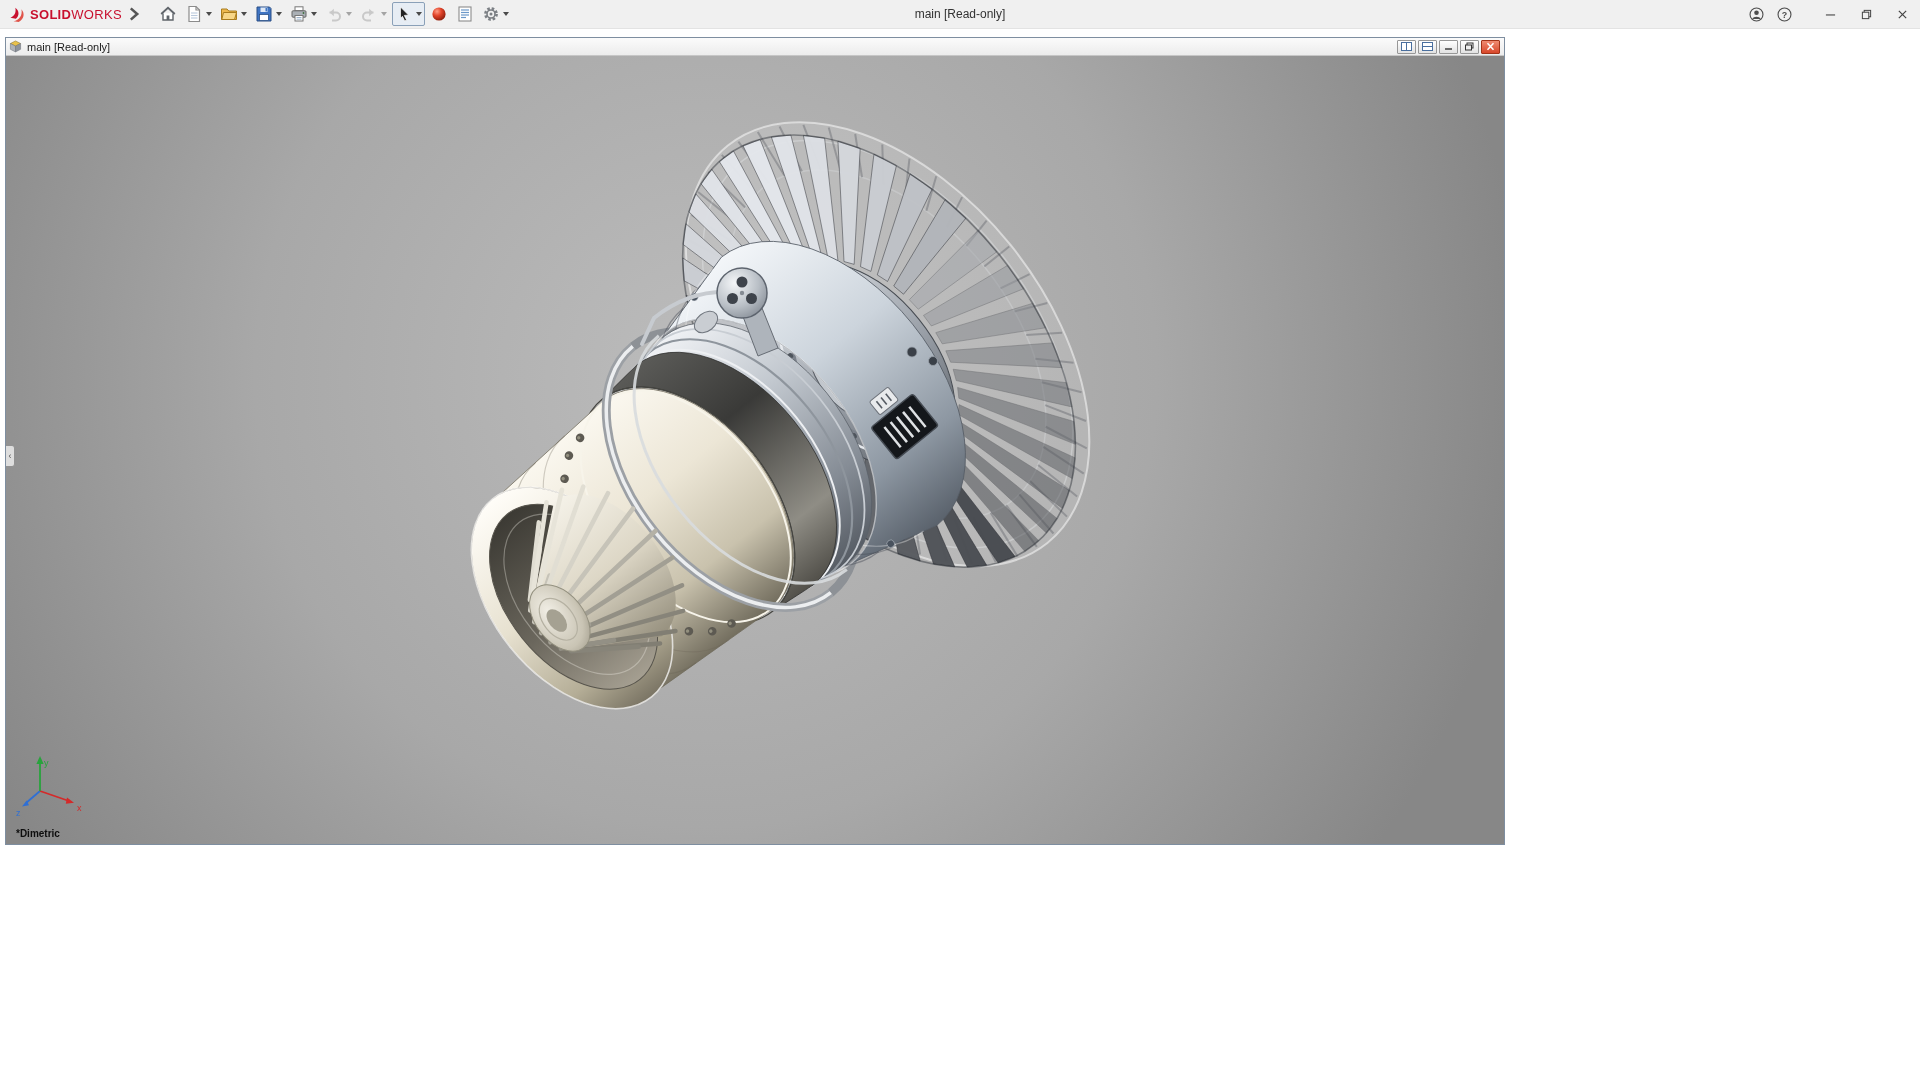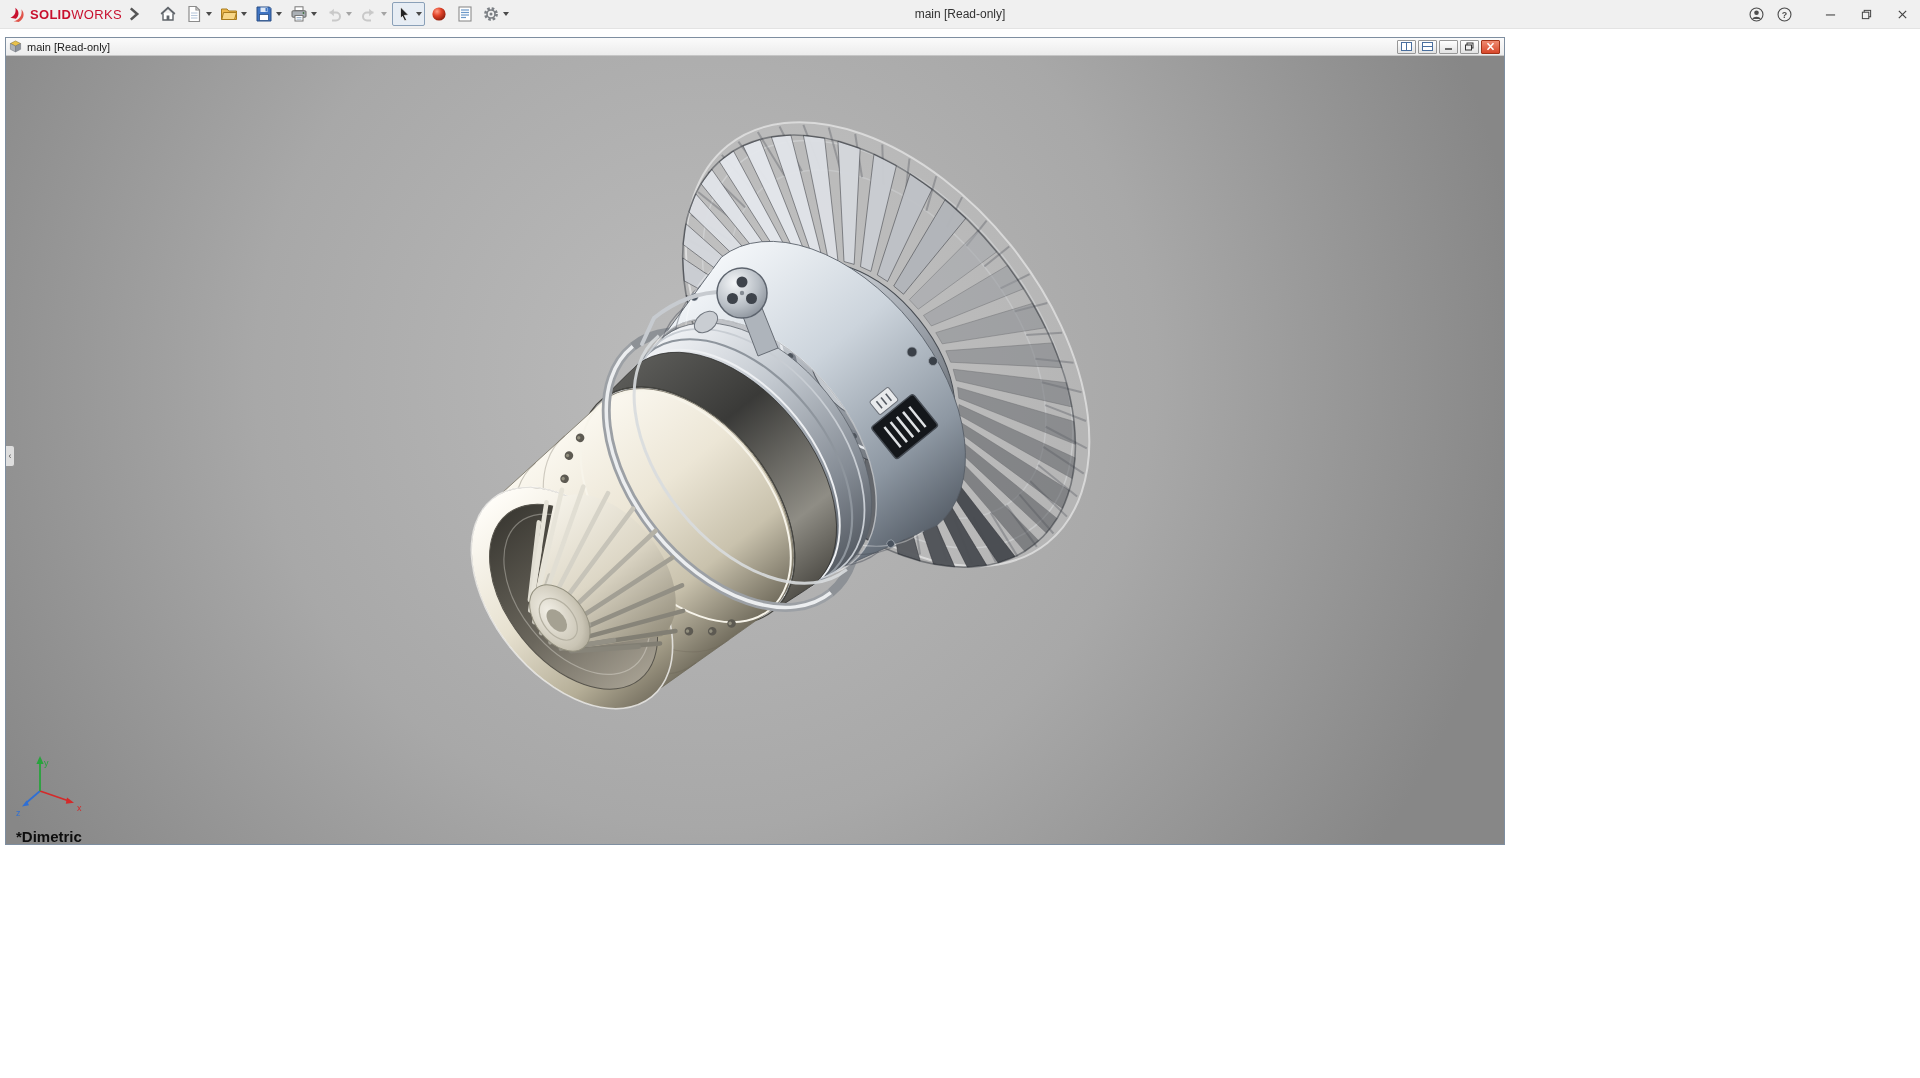--- a/index.html
+++ b/index.html
@@ -42,21 +42,21 @@
   .child-title { font-size:11px; color:#1a1a1a; }
   .child-btns { margin-left:auto; display:flex; gap:2px; padding-right:1px; }
   .cbtn { width:19px; height:14px; border:1px solid #979797; border-radius:1px;
           background:linear-gradient(#ffffff,#e2e2e2); display:flex; align-items:center; justify-content:center; }
   .cbtn svg { width:11px; height:9px; }
   .cbtn.close { background:linear-gradient(#ef8b72,#d8472a); border-color:#a23318; }
 
   .viewport { position:relative; width:1498px; height:788px; background:#9f9f9f; overflow:hidden; }
   .viewport > svg.scene { display:block; }
 
-  .orient-label { position:absolute; left:10px; top:772px; font-size:15px; font-weight:bold; color:#0d0d0d; }
+  .orient-label { position:absolute; left:10px; top:772px; font-size:10px; font-weight:bold; color:#0d0d0d; }
 
   .collapse-tab { position:absolute; left:0; top:389px; width:9px; height:22px;
                   background:#dedede; border:1px solid #929292; border-left:none;
                   border-radius:0 3px 3px 0; display:flex; align-items:center; justify-content:center;
                   font-size:9px; color:#555; line-height:1; }
 </style>
 </head>
 <body>
 
 <div class="titlebar">

